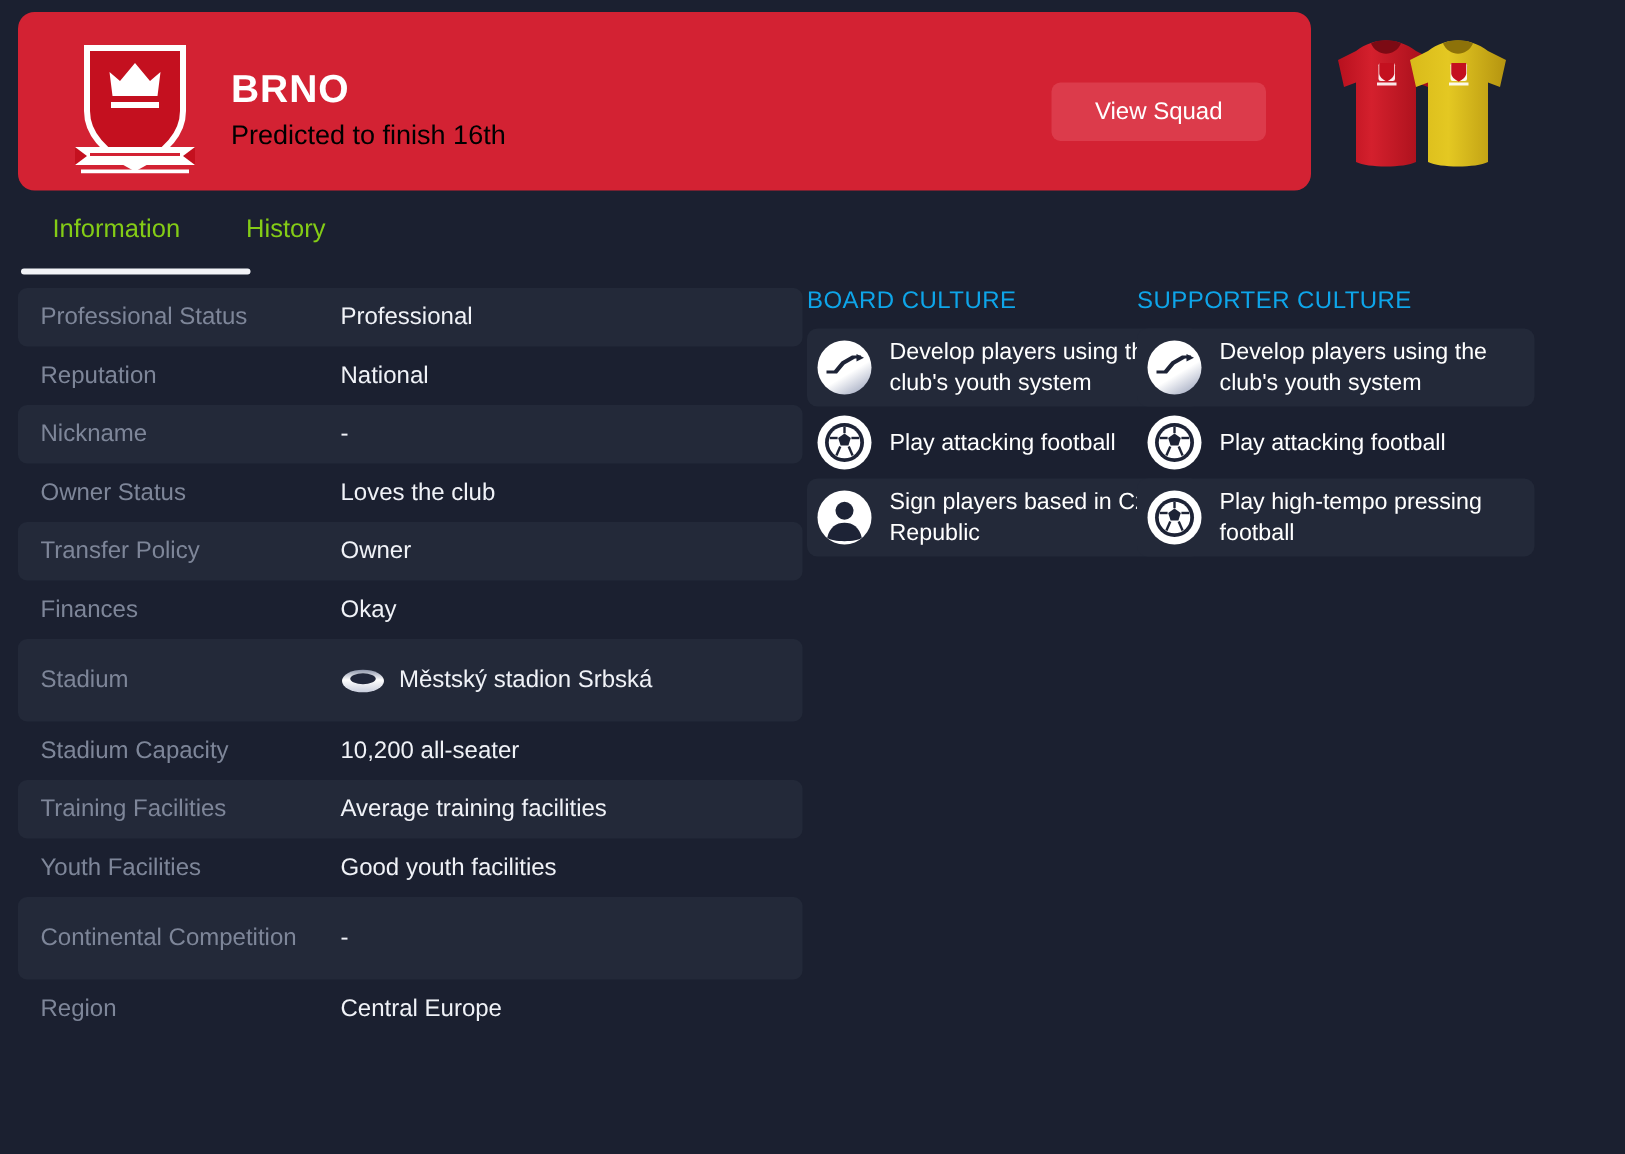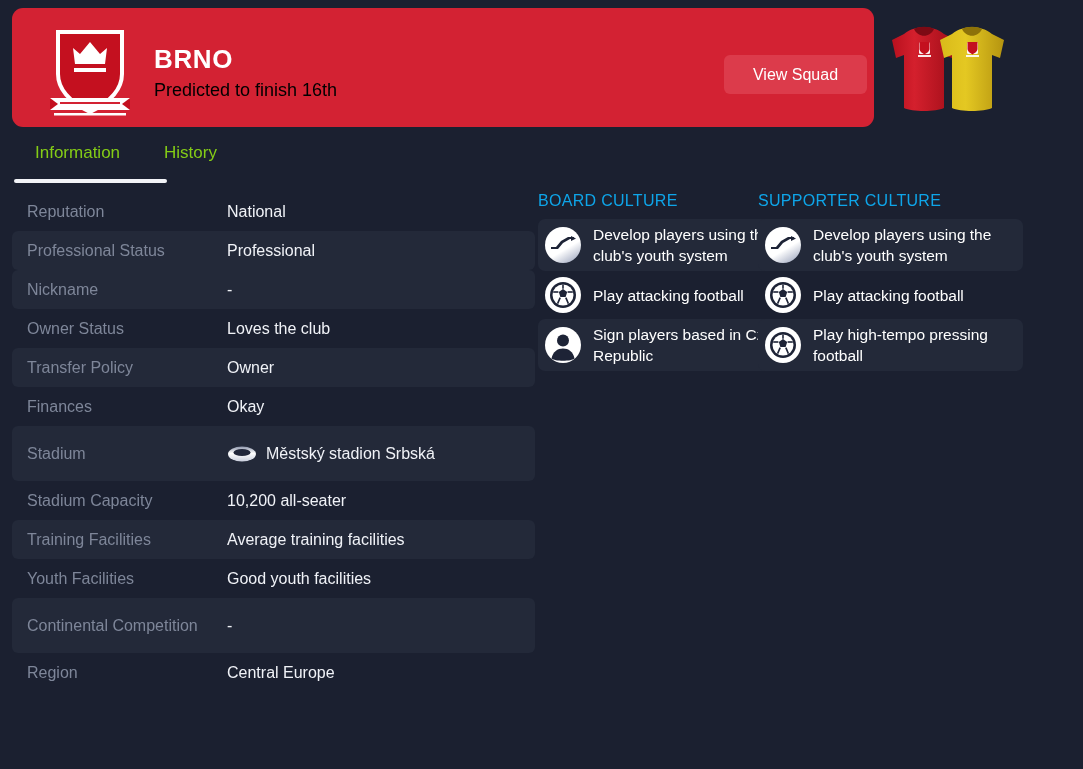--- a/index.html
+++ b/index.html
@@ -54,21 +54,21 @@
   }
   .club-prediction {
     font-size: 18px;
     color: #000000;
     line-height: 26px;
     margin-top: 3px;
   }
 
   .view-squad-btn {
     position: absolute;
-    left: 712px;
+    left: 689px;
     top: 47px;
     width: 143px;
     height: 39px;
     background: #dc3b4b;
     border: none;
     border-radius: 6px;
     color: #ffffff;
     font-size: 16px;
     font-family: "Liberation Sans", sans-serif;
     cursor: pointer;
@@ -251,31 +251,31 @@
   </div>
 
   <div class="tabbar">
     <button class="tab tab-first">Information</button>
     <button class="tab">History</button>
   </div>
   <div class="tab-underline"></div>
 
   <div class="info-table">
 
-    <div class="info-row">
-      <div class="info-label">Reputation</div>
-      <div class="info-value">
-          <span>National</span>
-        </div>
-    </div>
-
     <div class="info-row striped">
       <div class="info-label">Professional Status</div>
       <div class="info-value">
           <span>Professional</span>
+        </div>
+    </div>
+
+    <div class="info-row">
+      <div class="info-label">Reputation</div>
+      <div class="info-value">
+          <span>National</span>
         </div>
     </div>
 
     <div class="info-row striped">
       <div class="info-label">Nickname</div>
       <div class="info-value">
           <span>-</span>
         </div>
     </div>
 

